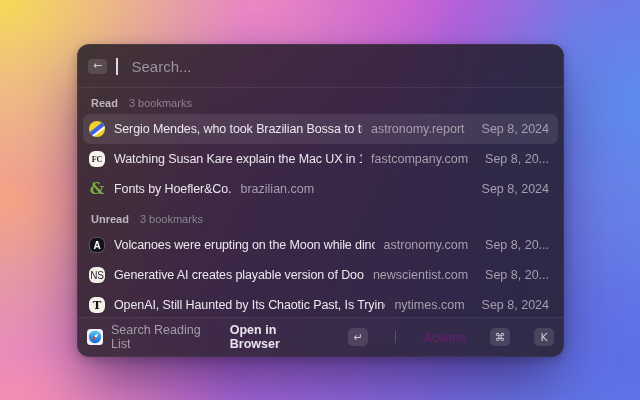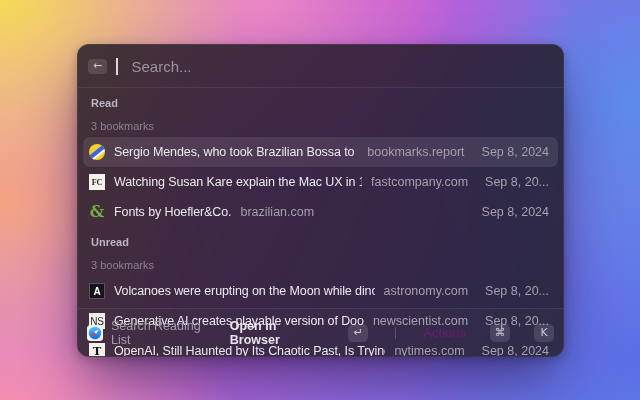--- a/index.html
+++ b/index.html
@@ -54,53 +54,53 @@
   .search-input {
     flex:1; background:transparent; border:none; outline:none;
     font-family:"Liberation Sans", sans-serif;
     font-size:15px; color:#ece8ee; padding:0 0 0 14px; caret-color:transparent;
   }
   .search-input::placeholder { color:#9c93a3; }
 
   
   .section-header {
     display:flex; align-items:baseline; gap:11px;
-    padding:9px 13px 5px 13px; font-size:11px;flex-direction:column;
+    padding:9px 13px 5px 13px; font-size:11px;
   }
   .sec-label { color:#bdb5c2; font-weight:700; }
   .sec-count { color:#8b8290; }
 
   .row {
     display:flex; align-items:center; gap:9px;
     height:30px; margin:0 5px; padding:0 9px 0 6px;
     border-radius:7px; cursor:pointer;
   }
   .row.selected { background:rgba(255,255,255,0.09); }
   .row-title { font-size:12.5px; color:#ece8ee; white-space:nowrap; overflow:hidden; flex-shrink:1; letter-spacing:-0.1px; }
   .row-domain { font-size:12.5px; color:#a79fae; white-space:nowrap; flex-shrink:0; }
   .row-date { font-size:12.5px; color:#a79fae; white-space:nowrap; margin-left:auto; flex-shrink:0; padding-left:8px;text-align:center; }
 
   
   .favicon {
     width:16px; height:16px; flex-shrink:0;
     display:flex; align-items:center; justify-content:center;
-    border-radius:0; overflow:hidden; position:relative;
+    border-radius:6px; overflow:hidden; position:relative;
   }
   .fav-br { border-radius:50%; background:#f2cf2e; }
   .fav-br .stripe { position:absolute; left:-2px; top:6px; width:20px; height:4.5px; background:#3e63e0; transform:rotate(-38deg); }
   .fav-br .stripe2 { position:absolute; left:-2px; top:10.5px; width:20px; height:2px; background:#fdfdfd; transform:rotate(-38deg); }
   .fav-fc  { background:#f5f2ec; color:#221f1d; font-family:"Liberation Serif", serif; font-weight:700; font-size:8px; }
   .fav-amp { background:transparent; color:#76b043; font-family:"DejaVu Serif", serif; font-weight:700; font-size:16px; line-height:16px; }
   .fav-astro { background:#15121a; color:#ffffff; font-weight:700; font-size:10px; box-shadow:inset 0 0 0 1px rgba(255,255,255,0.28); }
   .fav-ns  { background:#f2efe9; color:#231f28; font-weight:400; font-size:10px; letter-spacing:-0.3px; }
   .fav-nyt { background:#f4f1ea; color:#121212; font-family:"DejaVu Serif", serif; font-weight:700; font-size:11.5px; }
 
   
   .footer {
-    position:absolute; left:0; right:0; bottom:0; height:48px;
+    position:absolute; left:0; right:0; bottom:0; height:39px;
     display:flex; align-items:center; gap:8px; padding:0 9px;
     border-top:1px solid rgba(255,255,255,0.07);
     background:rgba(255,255,255,0.015);
   }
   .safari-icon { width:16px; height:16px; flex-shrink:0; }
   .footer-app { font-size:12.5px; color:#a59dab; }
   .footer-right { margin-left:auto; display:flex; align-items:center; gap:24px; }
   .primary-action { font-size:12.5px; font-weight:700; color:#e9e5ed; }
   .key {
     min-width:20px; height:18px; padding:0 4px;
@@ -133,21 +133,21 @@
     <span class="sec-label">Read</span>
     <span class="sec-count">3 bookmarks</span>
   </div>
 
   <div class="row selected">
     <span class="favicon fav-br">
         <span class="stripe"></span>
         <span class="stripe2"></span>
       </span>
     <span class="row-title">Sergio Mendes, who took Brazilian Bossa to the world, dies at 83</span>
-    <span class="row-domain">bookmarks.report</span>
+    <span class="row-domain">astronomy.report</span>
     <span class="row-date">Sep 8, 2024</span>
   </div>
 
   <div class="row">
     <span class="favicon fav-fc">FC</span>
     <span class="row-title">Watching Susan Kare explain the Mac UX in 1984 is the most re...</span>
     <span class="row-domain">fastcompany.com</span>
     <span class="row-date">Sep 8, 20...</span>
   </div>
 

